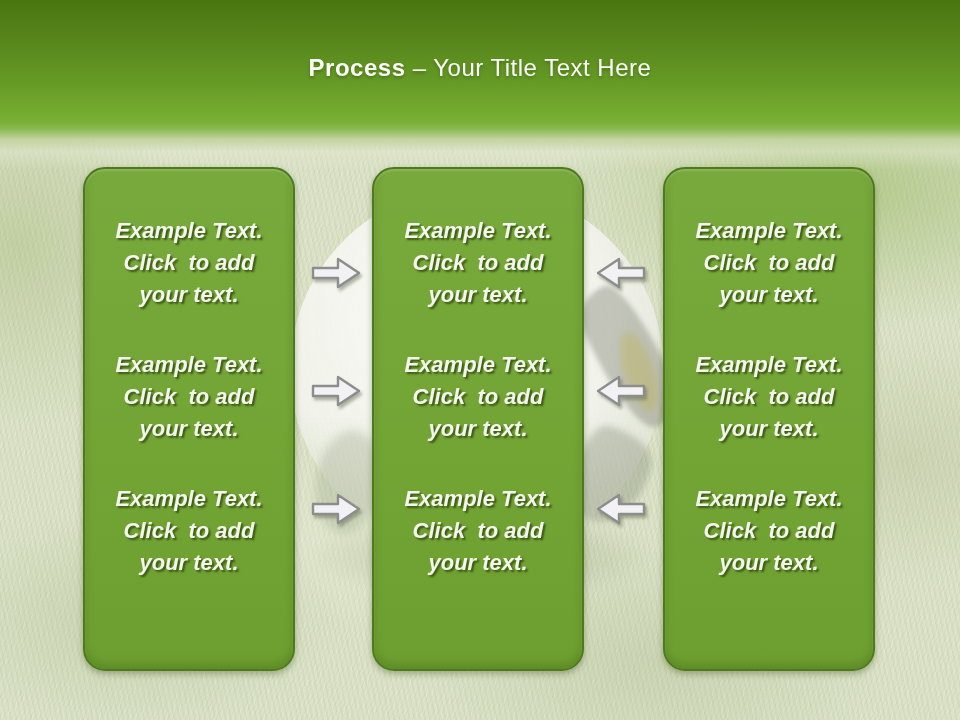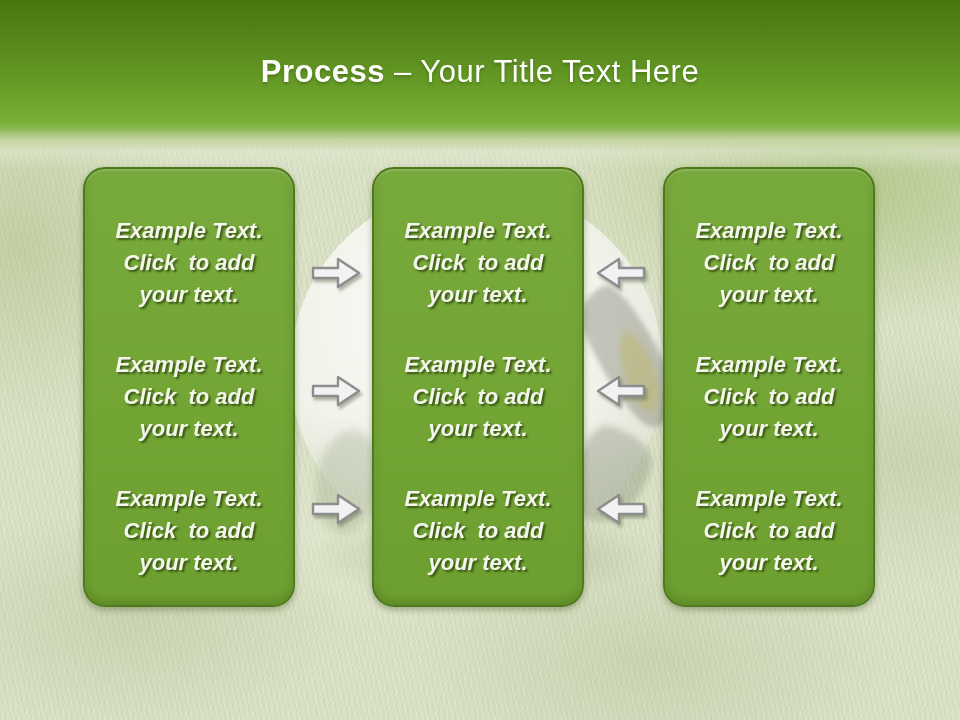--- a/index.html
+++ b/index.html
@@ -44,29 +44,29 @@
     background:radial-gradient(ellipse at center, rgba(92,104,58,0.30), rgba(92,104,58,0) 70%);filter:blur(4px);}
   
   .header{
     position:absolute;left:0;top:0;width:960px;height:170px;
     background:linear-gradient(180deg,
       #4a760f 0%, #55831a 20%, #639724 45%, #70a72d 62%, #79b036 72%,
       #8cba55 76%, #c3d4a0 82%, rgba(226,232,208,0.5) 89%, rgba(226,232,208,0) 100%);
   }
   .title{
     position:absolute;left:0;top:54px;width:960px;text-align:center;
-    color:#fdfdfa;font-size:31px;letter-spacing:0.5px;
+    color:#fdfdfa;font-size:24px;letter-spacing:0.5px;
     text-shadow:0 2px 3px rgba(20,50,0,0.30);
   }
   .title span{white-space:pre;}
   .t-bold{font-weight:bold;}
   .t-rest{font-weight:normal;}
   
   .box{
-    position:absolute;top:167px;width:212px;height:440px;box-sizing:border-box;
+    position:absolute;top:167px;width:212px;height:504px;box-sizing:border-box;
     border:2px solid #4e7a1c;border-radius:22px;
     background:linear-gradient(180deg,#78a93c 0%,#73a535 55%,#6d9f30 100%);
     box-shadow:0 3px 6px rgba(66,88,36,0.40), inset 0 2px 2px rgba(255,255,255,0.18), inset 0 -5px 9px rgba(40,66,10,0.22);
     display:flex;flex-direction:column;justify-content:flex-start;
     padding:46px 6px 30px 6px;gap:38px;
   }
   .box-left{left:83px;}
   .box-mid{left:372px;}
   .box-right{left:663px;}
   .block{text-align:center;}

